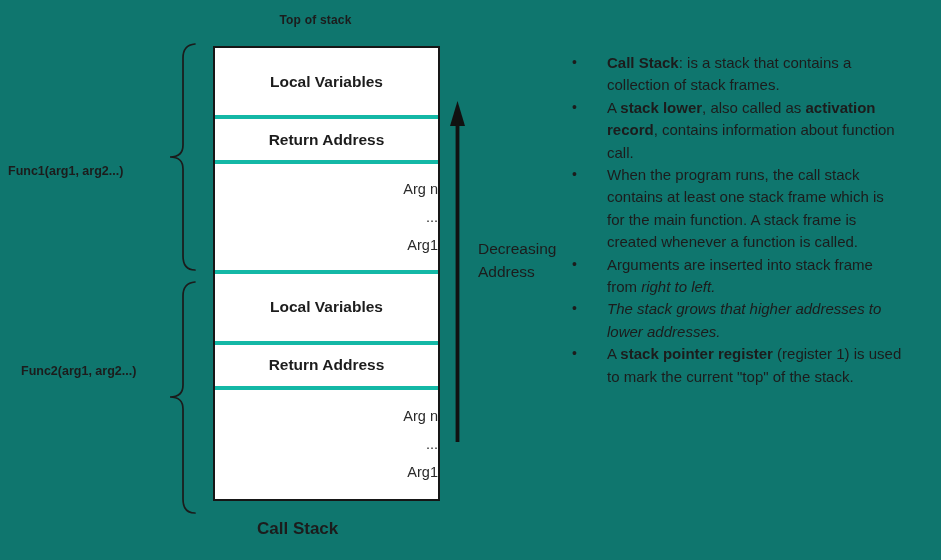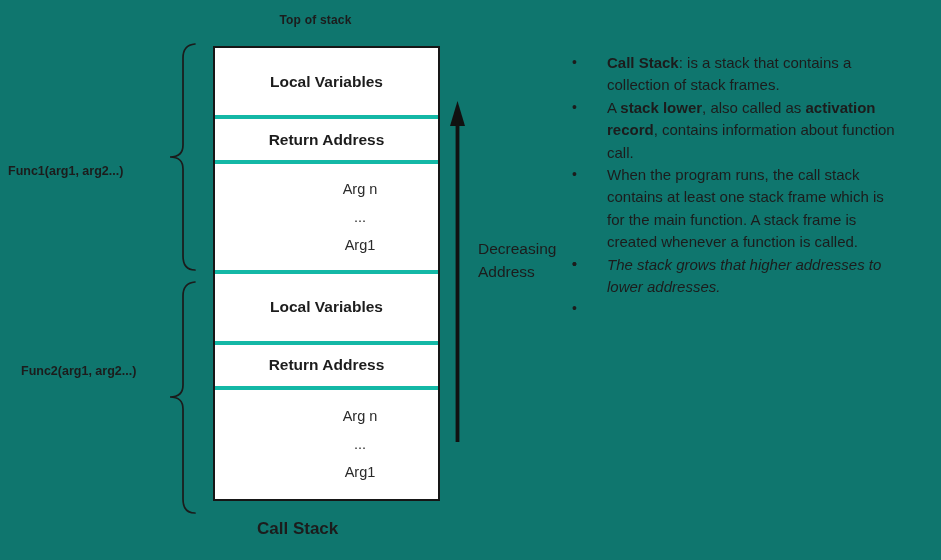--- a/index.html
+++ b/index.html
@@ -18,21 +18,21 @@
   }
   .frame{flex:1 1 0;display:flex;flex-direction:column;min-height:0;}
   .row{
     box-sizing:border-box;border-bottom:4px solid #14b8a6;
     display:flex;align-items:center;justify-content:center;
   }
   .frame:last-child .row-args{border-bottom:none;}
   .row-lv{height:71px;}
   .row-ra{height:45px;justify-content:center;}
   .row-args{
-    flex:1;flex-direction:column;justify-content:center;align-items:center;
+    flex:1;flex-direction:column;justify-content:center;align-items:flex-end;
     padding-left:67px;font-size:14.5px;line-height:28px;color:#2a2a2a;
   }
   .row-label{font-weight:700;font-size:15.5px;}
   .brace{position:absolute;}
   .func-label{position:absolute;font-weight:700;font-size:12.5px;white-space:nowrap;}
   #func1-label{left:8px;top:164px;}
   #func2-label{left:5px;top:364px;padding-left:16px;}
   #arrow{position:absolute;left:449px;top:101px;}
   .arrow-label{
     position:absolute;left:478px;top:237px;font-weight:400;font-size:15.5px;line-height:23px;
@@ -100,18 +100,18 @@
     <div>Decreasing</div>
     <div>Address</div>
   </div>
 
   <div class="caption">Call Stack</div>
 
   <div id="notes">
       <div class="bullet"><span class="marker">•</span><span class="bullet-text"><span class="b">Call Stack</span><span>: is a stack that contains a collection of stack frames.</span></span></div>
       <div class="bullet"><span class="marker">•</span><span class="bullet-text"><span>A </span><span class="b">stack lower</span><span>, also called as </span><span class="b">activation record</span><span>, contains information about function call.</span></span></div>
       <div class="bullet"><span class="marker">•</span><span class="bullet-text"><span>When the program runs, the call stack contains at least one stack frame which is for the main function. A stack frame is created whenever a function is called.</span></span></div>
-      <div class="bullet"><span class="marker">•</span></div>
+      <div class="bullet"><span class="marker">•</span><span class="bullet-text"><span>Arguments are inserted into stack frame from </span><span class="i">right to left.</span></span></div>
       <div class="bullet"><span class="marker">•</span><span class="bullet-text"><span class="i">The stack grows that higher addresses to lower addresses.</span></span></div>
-      <div class="bullet"><span class="marker">•</span></div>
+      <div class="bullet"><span class="marker">•</span><span class="bullet-text"><span>A </span><span class="b">stack pointer register</span><span> (register 1) is used to mark the current "top" of the stack.</span></span></div>
     </div>
 
 </div>
 
 </body></html>

